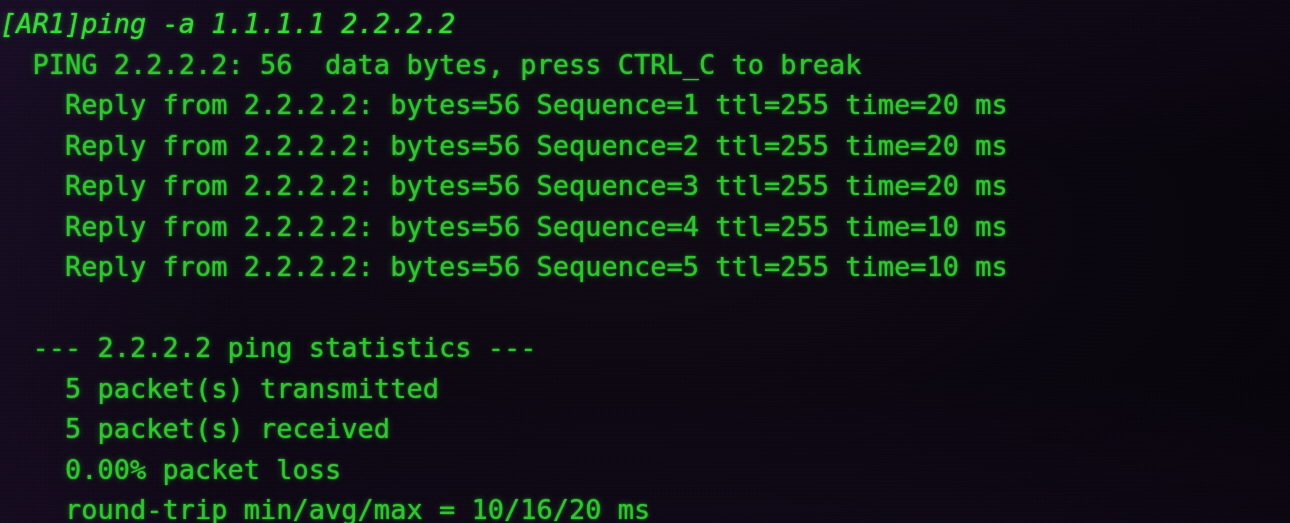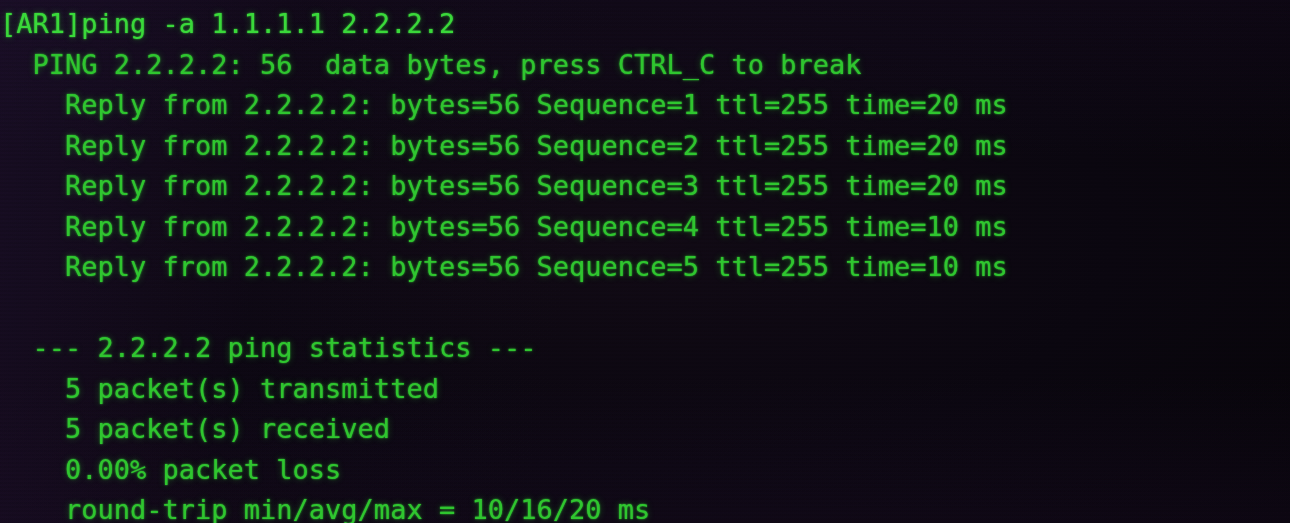--- a/index.html
+++ b/index.html
@@ -58,20 +58,21 @@
   .line {
     display: block;
     min-height: 40.5px;
     white-space: pre;
   }
   .line.blank {
     color: transparent;
   }
   .line.cmd {
     color: #3ad93a;
+    font-style: italic;
   }
 </style>
 </head>
 <body>
 
 <div id="terminal">
   <pre id="console-output"><span class="line cmd">[AR1]ping -a 1.1.1.1 2.2.2.2</span><span class="line">  PING 2.2.2.2: 56  data bytes, press CTRL_C to break</span><span class="line">    Reply from 2.2.2.2: bytes=56 Sequence=1 ttl=255 time=20 ms</span><span class="line">    Reply from 2.2.2.2: bytes=56 Sequence=2 ttl=255 time=20 ms</span><span class="line">    Reply from 2.2.2.2: bytes=56 Sequence=3 ttl=255 time=20 ms</span><span class="line">    Reply from 2.2.2.2: bytes=56 Sequence=4 ttl=255 time=10 ms</span><span class="line">    Reply from 2.2.2.2: bytes=56 Sequence=5 ttl=255 time=10 ms</span><span class="line blank"> </span><span class="line">  --- 2.2.2.2 ping statistics ---</span><span class="line">    5 packet(s) transmitted</span><span class="line">    5 packet(s) received</span><span class="line">    0.00% packet loss</span><span class="line">    round-trip min/avg/max = 10/16/20 ms</span></pre>
 </div>
 
 </body></html>

